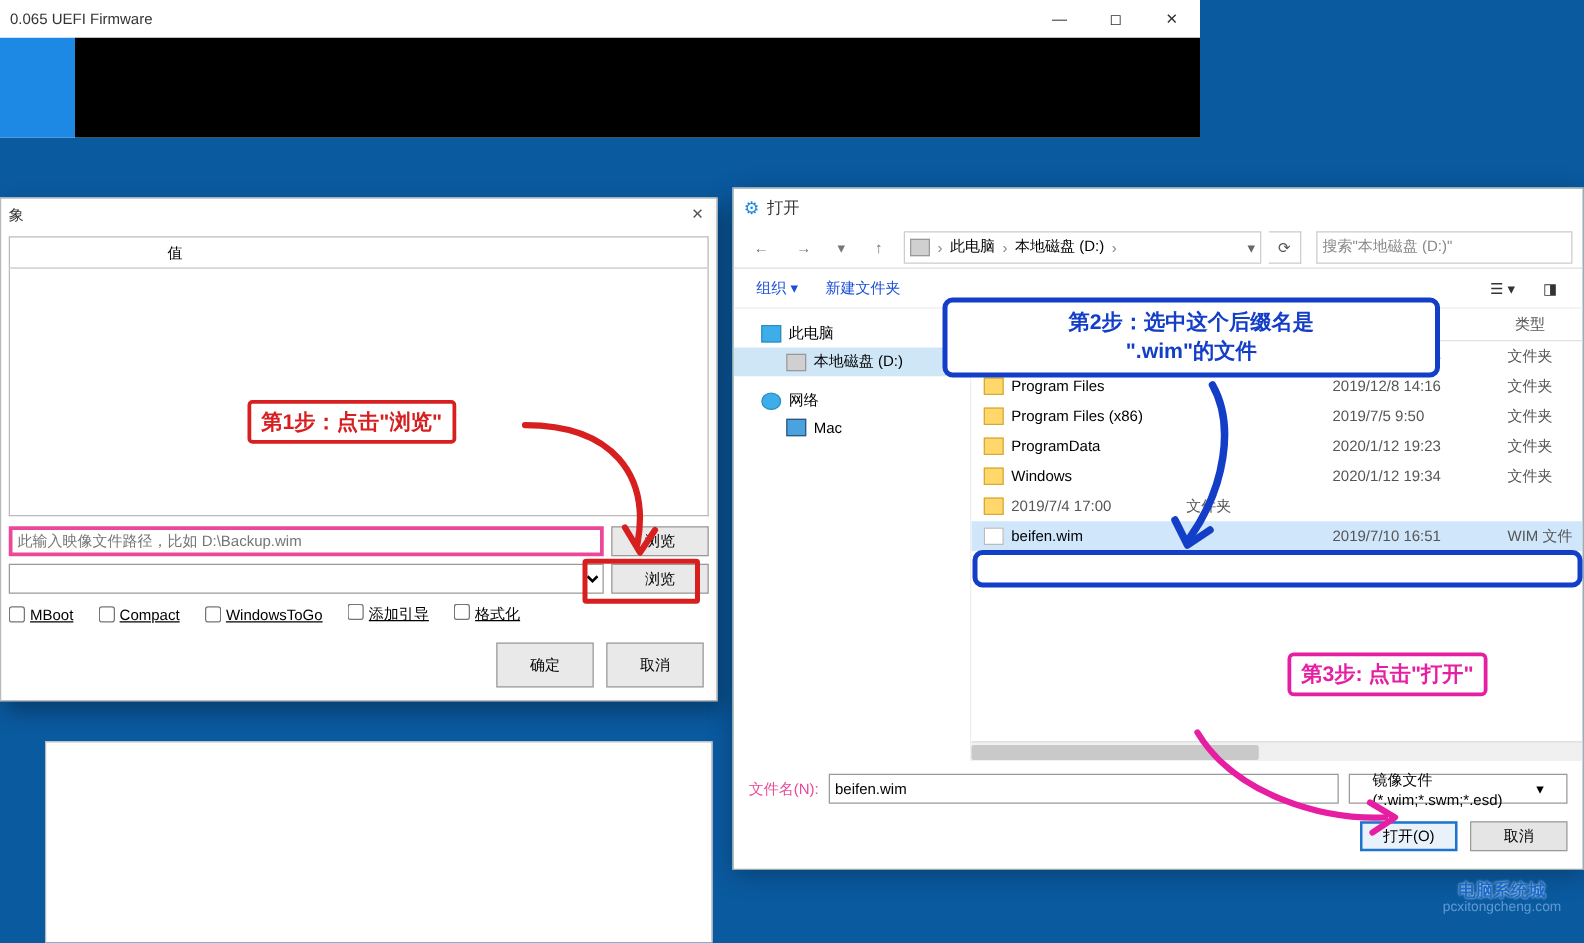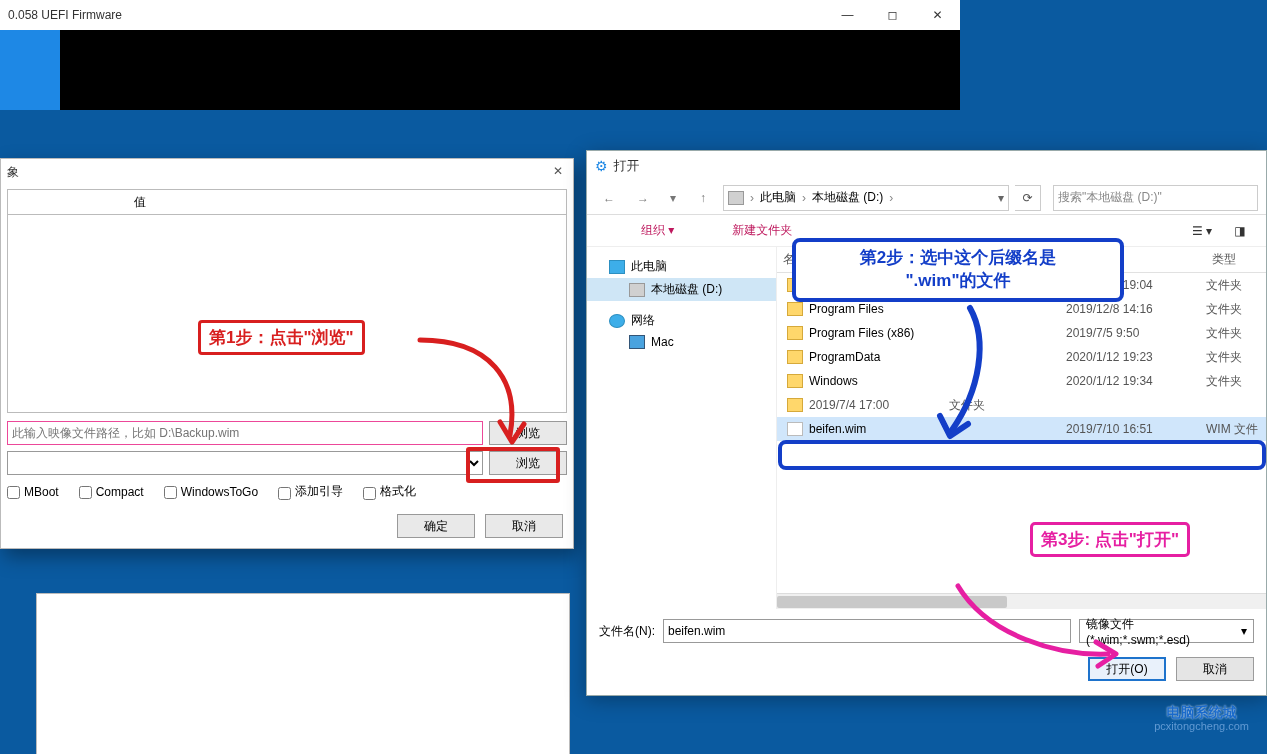--- a/index.html
+++ b/index.html
@@ -21,49 +21,49 @@
   .dlg-left-title { height: 26px; display: flex; align-items: center; padding: 0 6px; font-size: 12px; color: #333; position: relative; }
   .dlg-left-title .close { position: absolute; right: 6px; top: 3px; width: 18px; height: 18px; display:flex; align-items:center; justify-content:center; color:#555; }
   .dlg-left-header { display:flex; border:1px solid #bbb; margin: 4px 6px 0 6px; height: 26px; align-items:center; background:#fff; }
   .dlg-left-header .col1 { width: 118px; padding-left:6px; border-right:1px solid #ddd; }
   .dlg-left-header .col2 { padding-left:8px; flex:1; }
   .dlg-left-list { margin: 0 6px; border:1px solid #bbb; border-top:none; height: 198px; background:#fff; }
 
   .dlg-left-fields { margin: 8px 6px 6px 6px; }
   .fieldrow { display:flex; align-items:center; margin-bottom:6px; gap:6px; }
   .fieldrow .lbl { width:34px; color:#000; }
-  .fieldrow input.text { flex:1; height:24px; border:1px solid #ec4899; padding:0 4px; font-size:12px; font-family: inherit; }
+  .fieldrow input.text { flex:1; height:24px; border:3px solid #ec4899; padding:0 4px; font-size:12px; font-family: inherit; }
   .fieldrow select.combo { flex:1; height:24px; border:1px solid #999; font-size:12px; font-family:inherit; background:#fff; }
   .fieldrow .browse { width:78px; height:24px; background:#e9e9e9; border:1px solid #999; font-size:12px; font-family:inherit; }
 
   .checks { display:flex; align-items:center; gap:20px; margin:8px 6px; padding-left:0px; }
-  .chk { display:flex; align-items:flex-end; gap:4px; }
+  .chk { display:flex; align-items:flex-start; gap:4px;text-decoration:underline; }
   .chk input { width:13px; height:13px; }
 
   .dlg-left-btns { display:flex; justify-content:flex-end; gap:10px; padding:6px 10px 10px 6px; }
-  .dlg-left-btns button { width:78px; height:24px; background:#e9e9e9; border:1px solid #999; font-size:12px; font-family:inherit; }
+  .dlg-left-btns button { width:78px; height:36px; background:#e9e9e9; border:1px solid #999; font-size:12px; font-family:inherit; }
 
   
   .anno-red { position:absolute; border:3px solid #d81f1f; border-radius:4px; padding:3px 8px; color:#d81f1f; font-weight:bold; font-size:17px; background:rgba(255,255,255,0.0); }
   .anno-browse-box { position:absolute; border:4px solid #d81f1f; border-radius:3px; pointer-events:none; }
 
   
   .open-dlg { position:absolute; left:586px; top:150px; width:681px; height:546px; background:#fff; border:1px solid #9aa; box-shadow: 0 4px 20px rgba(0,0,0,.3); display:flex; flex-direction:column; }
   .open-title { height:30px; display:flex; align-items:center; gap:6px; padding:0 8px; color:#333; font-size:13px; }
   .open-title .gear { color:#1e88e5; font-size:14px; }
   .open-nav { height:34px; display:flex; align-items:center; gap:6px; padding:0 8px; border-bottom:1px solid #ddd; }
   .navbtn { width:28px; height:26px; display:flex; align-items:center; justify-content:center; color:#777; background:#fff; }
   .open-addr { flex:1; height:26px; border:1px solid #ccc; display:flex; align-items:center; padding:0 4px; gap:4px; background:#fff; }
   .open-addr .crumb { display:flex; align-items:center; gap:2px; }
   .open-addr .sep { color:#888; padding:0 2px; }
   .refreshbtn { width:26px; height:26px; border:1px solid #ccc; border-left:none; display:flex; align-items:center; justify-content:center; color:#555; }
   .searchbox { width:205px; height:26px; border:1px solid #ccc; display:flex; align-items:center; padding:0 4px; color:#888; margin-left:6px; }
 
   .open-toolbar { height:32px; display:flex; align-items:center; padding:0 10px; gap:6px; border-bottom:1px solid #eee; }
-  .open-toolbar .tool { padding:3px 8px; color:#be185d;margin-left:36px; }
+  .open-toolbar .tool { padding:3px 8px; color:#1d4ed8; }
   .open-toolbar .spacer { flex:1; }
   .viewbtn { width:32px; height:24px; display:flex; align-items:center; justify-content:center; color:#333; }
 
   .open-body { flex:1; display:flex; overflow:hidden; }
   .open-tree { width:190px; border-right:1px solid #eee; padding:8px 0; }
   .treeitem { display:flex; align-items:center; gap:6px; padding:3px 6px 3px 22px; color:#000; }
   .treeitem.sel { background:#cfe6f6; }
   .treeitem.sub { padding-left:42px; }
   .ticon { width:16px; height:14px; display:inline-block; }
   .ic-pc { background:#3daee9; border:1px solid #2c8fc1; }
@@ -85,23 +85,23 @@
   .row .rn { flex:1; color:#000; }
   .row .rd { width:140px; color:#555; }
   .row .rt { width:60px; color:#555; }
   .row.sel { background:#d0e6fb; }
 
   .open-scroll { height:16px; background:#f0f0f0; border-top:1px solid #ddd; position:relative; }
   .open-scroll .thumb { position:absolute; left:0; top:2px; height:12px; width:230px; background:#c9c9c9; border-radius:2px; }
 
   .open-bottom { padding:10px 12px 14px 12px; }
   .fnrow { display:flex; align-items:center; gap:8px; }
-  .fnrow .fnlbl { color:#000000; }
+  .fnrow .fnlbl { color:#ec4899; }
   .fnrow .fnin { flex:1; height:24px; border:1px solid #999; padding:0 4px; font-family:inherit; font-size:12px; }
-  .fnrow .typesel { width:175px; height:24px; border:1px solid #999; padding:0 6px; font-family:inherit; font-size:12px; background:#fff; display:flex; align-items:center; justify-content:space-between; }
+  .fnrow .typesel { width:175px; height:24px; border:1px solid #999; padding:0 18px; font-family:inherit; font-size:12px; background:#fff; display:flex; align-items:center; justify-content:space-between; }
   .open-actions { display:flex; justify-content:flex-end; gap:10px; margin-top:14px;align-items:flex-end; }
   .open-actions button { width:78px; height:24px; background:#e5e5e5; border:1px solid #9b9b9b; font-size:12px; font-family:inherit; }
   .open-actions button.primary { border:2px solid #1e73cc; background:#e9f1fb; }
 
   
   .anno-blue-box { position:absolute; border:4px solid #133ec8; border-radius:8px; color:#133ec8; font-weight:bold; font-size:17px; background:#fff; padding:5px 10px; line-height:1.35; text-align:center; pointer-events:none; }
   .anno-blue-ring { position:absolute; border:4px solid #133ec8; border-radius:8px; pointer-events:none; }
 
   
   .anno-pink { position:absolute; border:3px solid #e61fa2; border-radius:5px; color:#e61fa2; font-weight:bold; font-size:17px; padding:3px 8px; pointer-events:none; }
@@ -114,21 +114,21 @@
 
   
 
   .watermark { position:absolute; right:18px; bottom:22px; color:#0b3c86; font-size:11px; opacity:.9; text-align:center; line-height:1.1; }
 </style>
 </head>
 <body>
 
 <div class="bg-win">
   <div class="bg-titlebar">
-    <span>0.058 UEFI Firmware</span>
+    <span>0.065 UEFI Firmware</span>
     <div class="sysbtns">
       <div>—</div>
       <div>◻</div>
       <div>✕</div>
     </div>
   </div>
   <div class="bg-toolbar">
     <div class="bluepart"></div>
       <div class="darkpart"></div>
   </div>
@@ -310,21 +310,21 @@
           <span>▾</span>
       </div>
     </div>
     <div class="open-actions">
       <button class="primary">打开(O)</button>
       <button>取消</button>
     </div>
   </div>
 </div>
 
-<div class="anno-blue-box" style="left:792px; top:238px; width:332px;">
+<div class="anno-blue-box" style="left:754px; top:238px; width:398px;">
   <div>第2步：选中这个后缀名是</div>
   <div>".wim"的文件</div>
 </div>
 
 <div class="anno-blue-ring" style="left:778px; top:440px; width:488px; height:30px;"></div>
 
 <svg class="arrow-svg" style="left:920px; top:300px; width:80px; height:150px;">
   <path d="M50 8 C 68 40, 60 90, 32 130" stroke="#133ec8" stroke-width="6" fill="none" stroke-linecap="round"></path>
   <path d="M20 116 L30 136 L48 124" stroke="#133ec8" stroke-width="6" fill="none" stroke-linecap="round" stroke-linejoin="round"></path>
 </svg>

